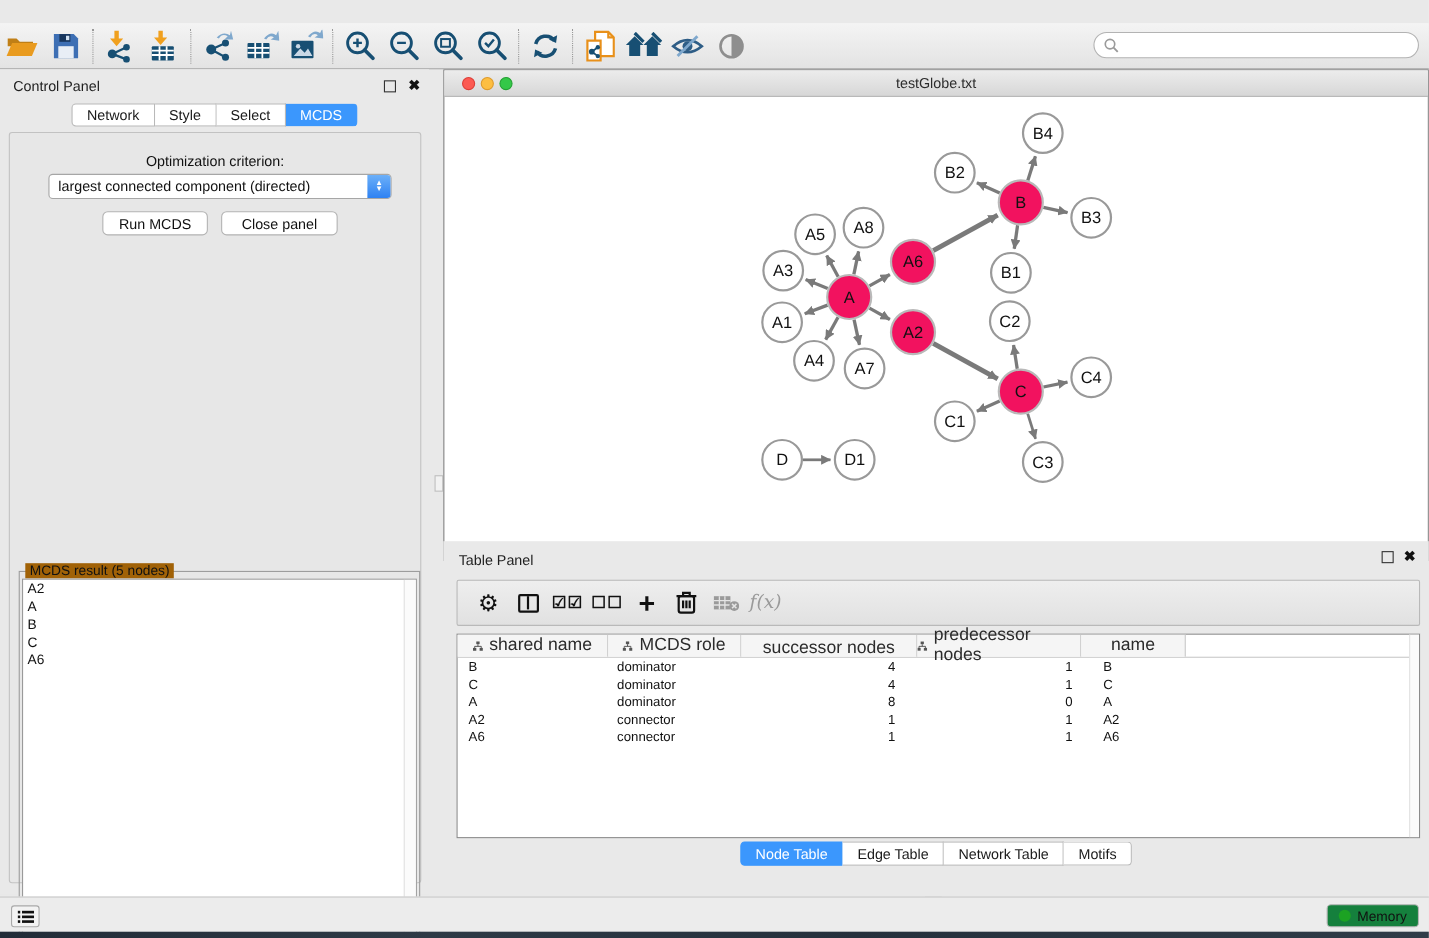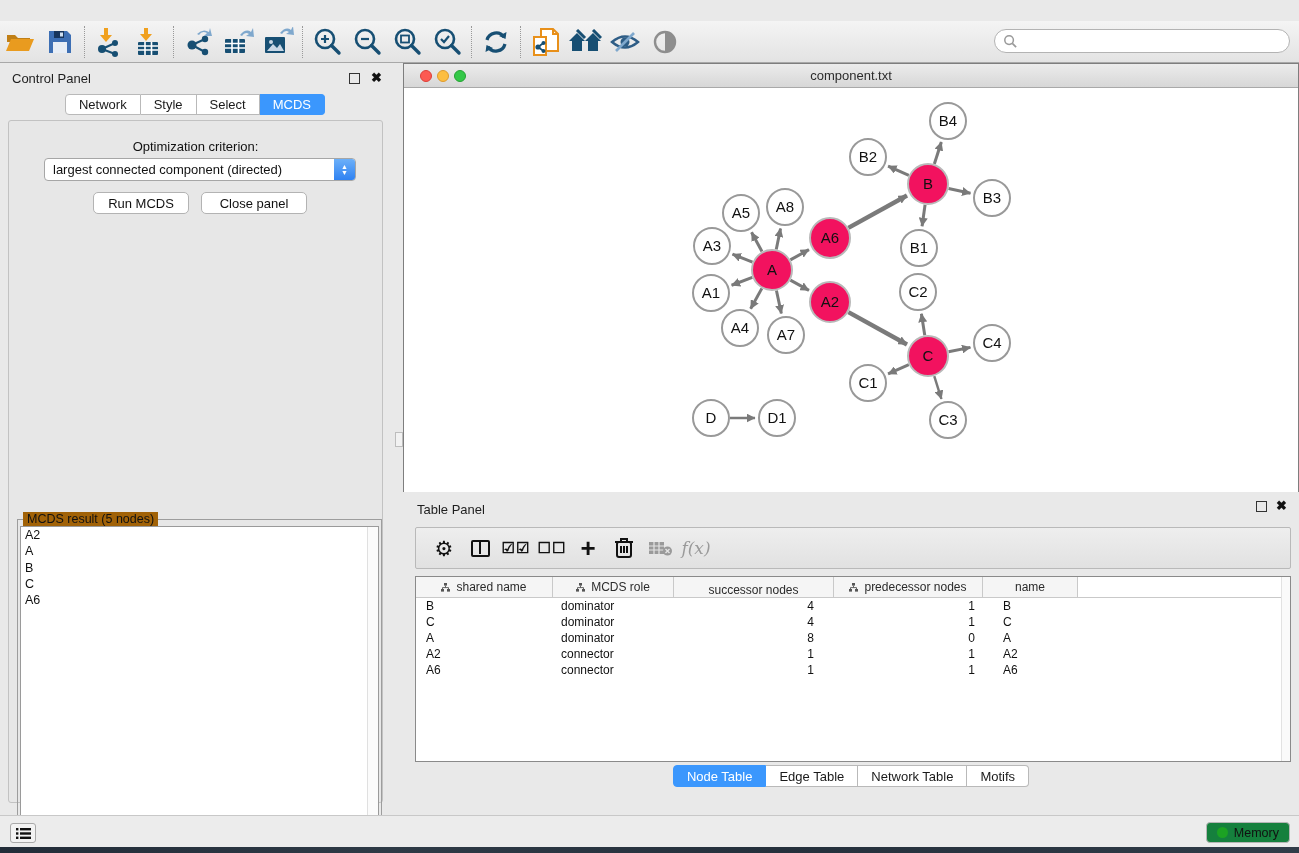--- a/index.html
+++ b/index.html
@@ -89,21 +89,21 @@
   .tt-btn.disabled { color:#9a9a9a; }
   .gear-glyph { font-size:21px; line-height:21px; }
   .cols-glyph { width:19px; height:17px; border:2.5px solid #111; border-radius:2px; position:relative; }
   .cols-glyph:after { content:""; position:absolute; left:6px; top:0; width:2.5px; height:12px; background:#111; }
   .check-glyph { font-size:15px; letter-spacing:1px; font-weight:bold; }
   .plus-glyph { font-size:26px; font-weight:900; line-height:20px; }
   .fx-glyph { font-family:"DejaVu Serif", serif; font-style:italic; font-size:17px; color:#9a9a9a; }
 
   .datatable { position:absolute; left:12px; top:84px; width:876px; height:186px;
     background:#fff; border:1px solid #8a8a8a; }
-  .thead { display:flex; height:21px; border-bottom:1px solid #c9c9c9; font-size:12px; color:#2b2b2b; }
+  .thead { display:flex; height:21px; border-bottom:1px solid #c9c9c9; font-size:16px; color:#2b2b2b; }
   .th { background:#f5f5f5; border-right:1px solid #c9c9c9; display:flex; align-items:center;
     justify-content:center; gap:6px; }
   .trow { display:flex; height:16px; font-size:12px; color:#111; align-items:center; }
   .td { overflow:hidden; white-space:nowrap; }
   .c0{ width:137px; padding-left:10px;} .c1{ width:121px; padding-left:8px;}
   .c2{ width:160px; text-align:right; padding-right:20px;}
   .c3{ width:149px; text-align:right; padding-right:8px;}
   .c4{ width:95px; padding-left:20px;}
   .tscroll { position:absolute; right:0; top:0; width:9px; height:100%;
     background:#fafafa; border-left:1px solid #e2e2e2; }
@@ -310,21 +310,21 @@
 
   <div class="v-grab"></div>
   <div class="h-grab" style="top:511px;"></div>
   <div class="h-grab" style="top:815px;"></div>
 
   <div class="netwin">
     <div class="netwin-titlebar">
       <div class="tl red"></div>
       <div class="tl yel"></div>
       <div class="tl grn"></div>
-      <div class="netwin-title">component.txt</div>
+      <div class="netwin-title">testGlobe.txt</div>
     </div>
     <svg id="graph-svg" width="894" height="421">
         <defs>
           <marker id="arr" markerWidth="10" markerHeight="9" refX="8.5" refY="4.5" orient="auto" markerUnits="userSpaceOnUse">
             <path d="M0,0 L9,4.5 L0,9 Z" fill="#7a7a7a"></path>
           </marker>
         </defs>
         <line x1="357.96678911489033" y1="163.55183804995966" x2="347.51098283201964" y2="144.32664585242324" stroke="#7a7a7a" stroke-width="3" marker-end="url(#arr)"></line>
         <line x1="372.24392210328523" y1="161.4333005763869" x2="376.5539863679869" y2="140.54606606283275" stroke="#7a7a7a" stroke-width="3" marker-end="url(#arr)"></line>
         <line x1="348.5019894914096" y1="174.20079579656382" x2="328.4264871994757" y2="166.1705948797903" stroke="#7a7a7a" stroke-width="3" marker-end="url(#arr)"></line>

